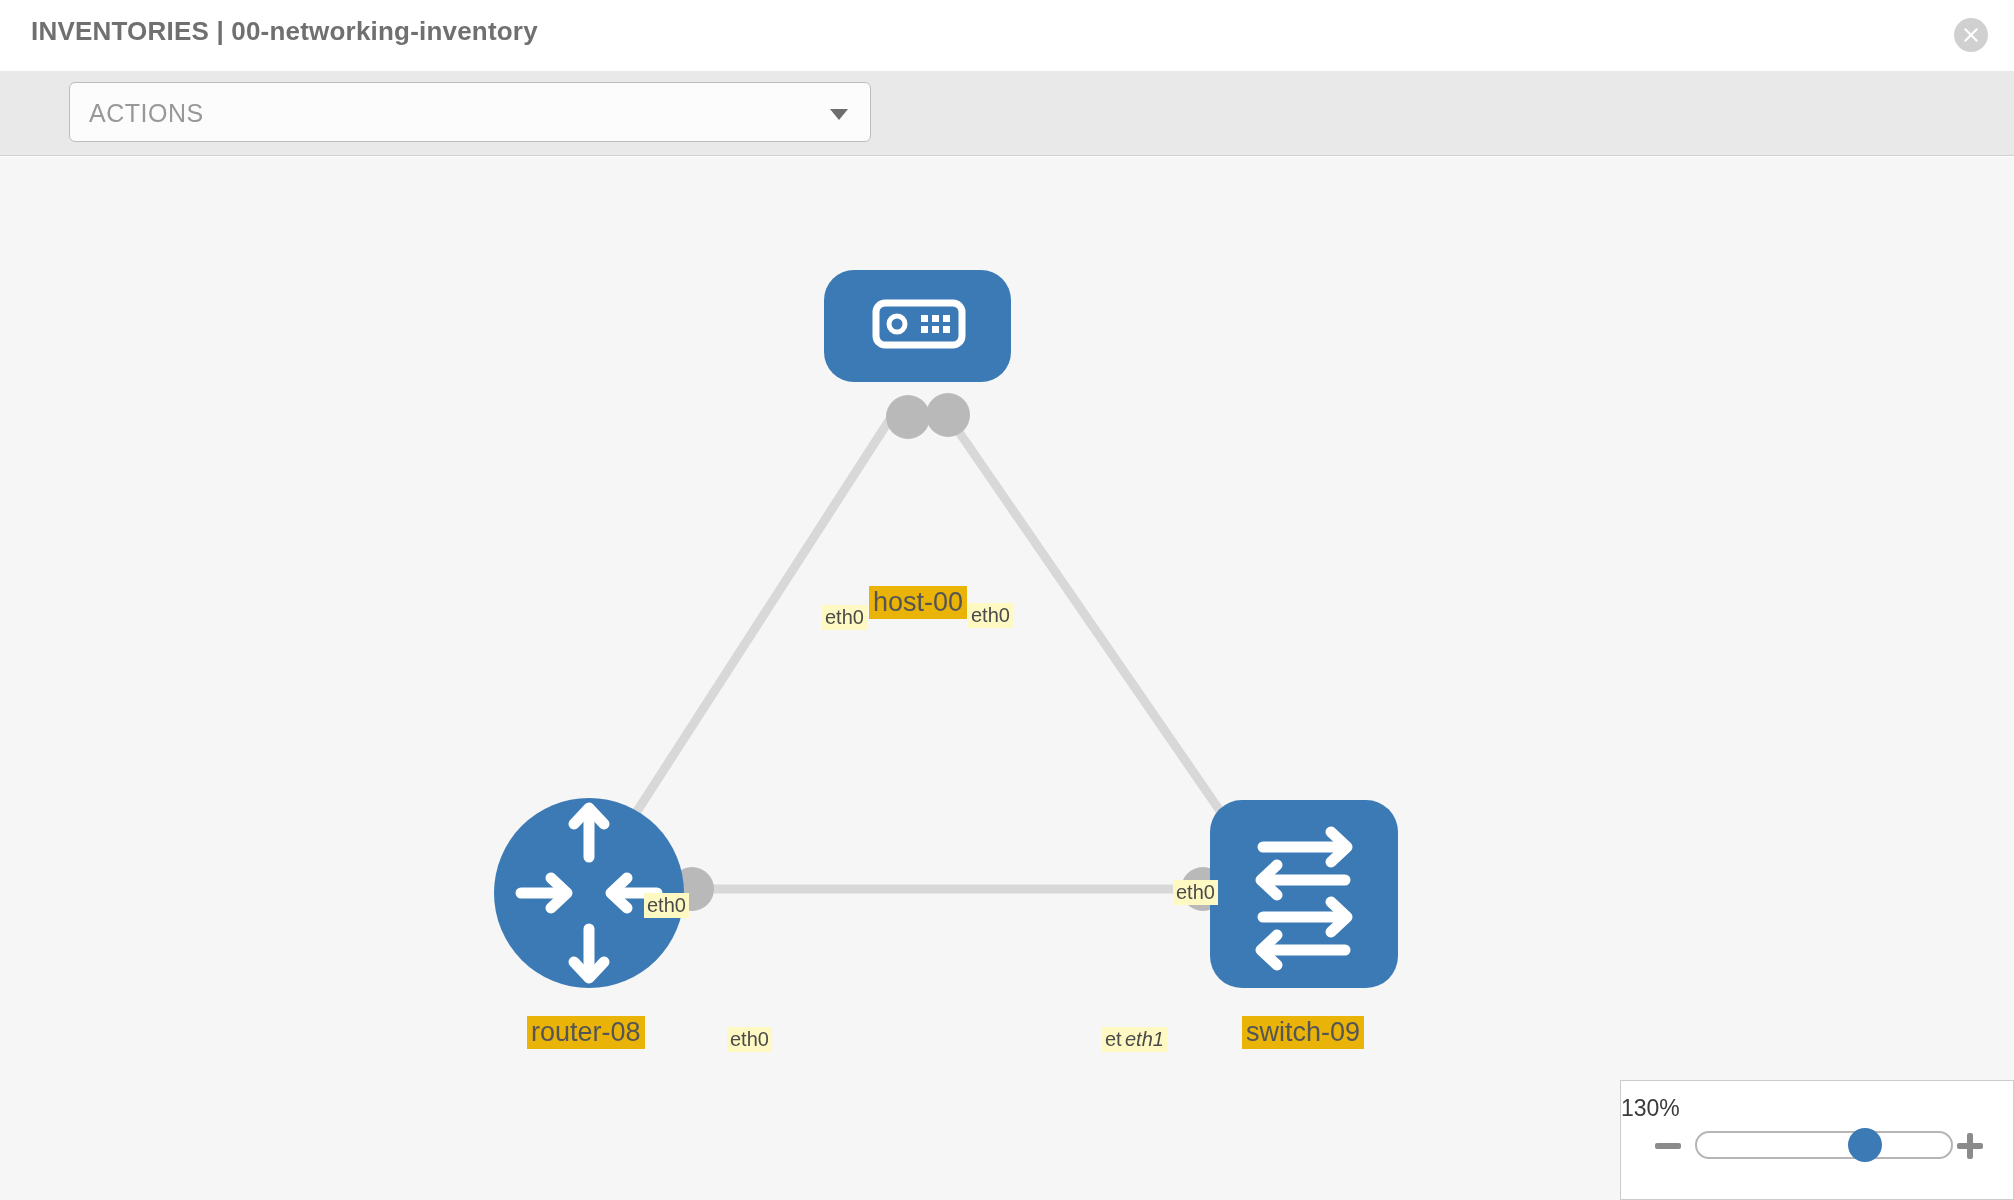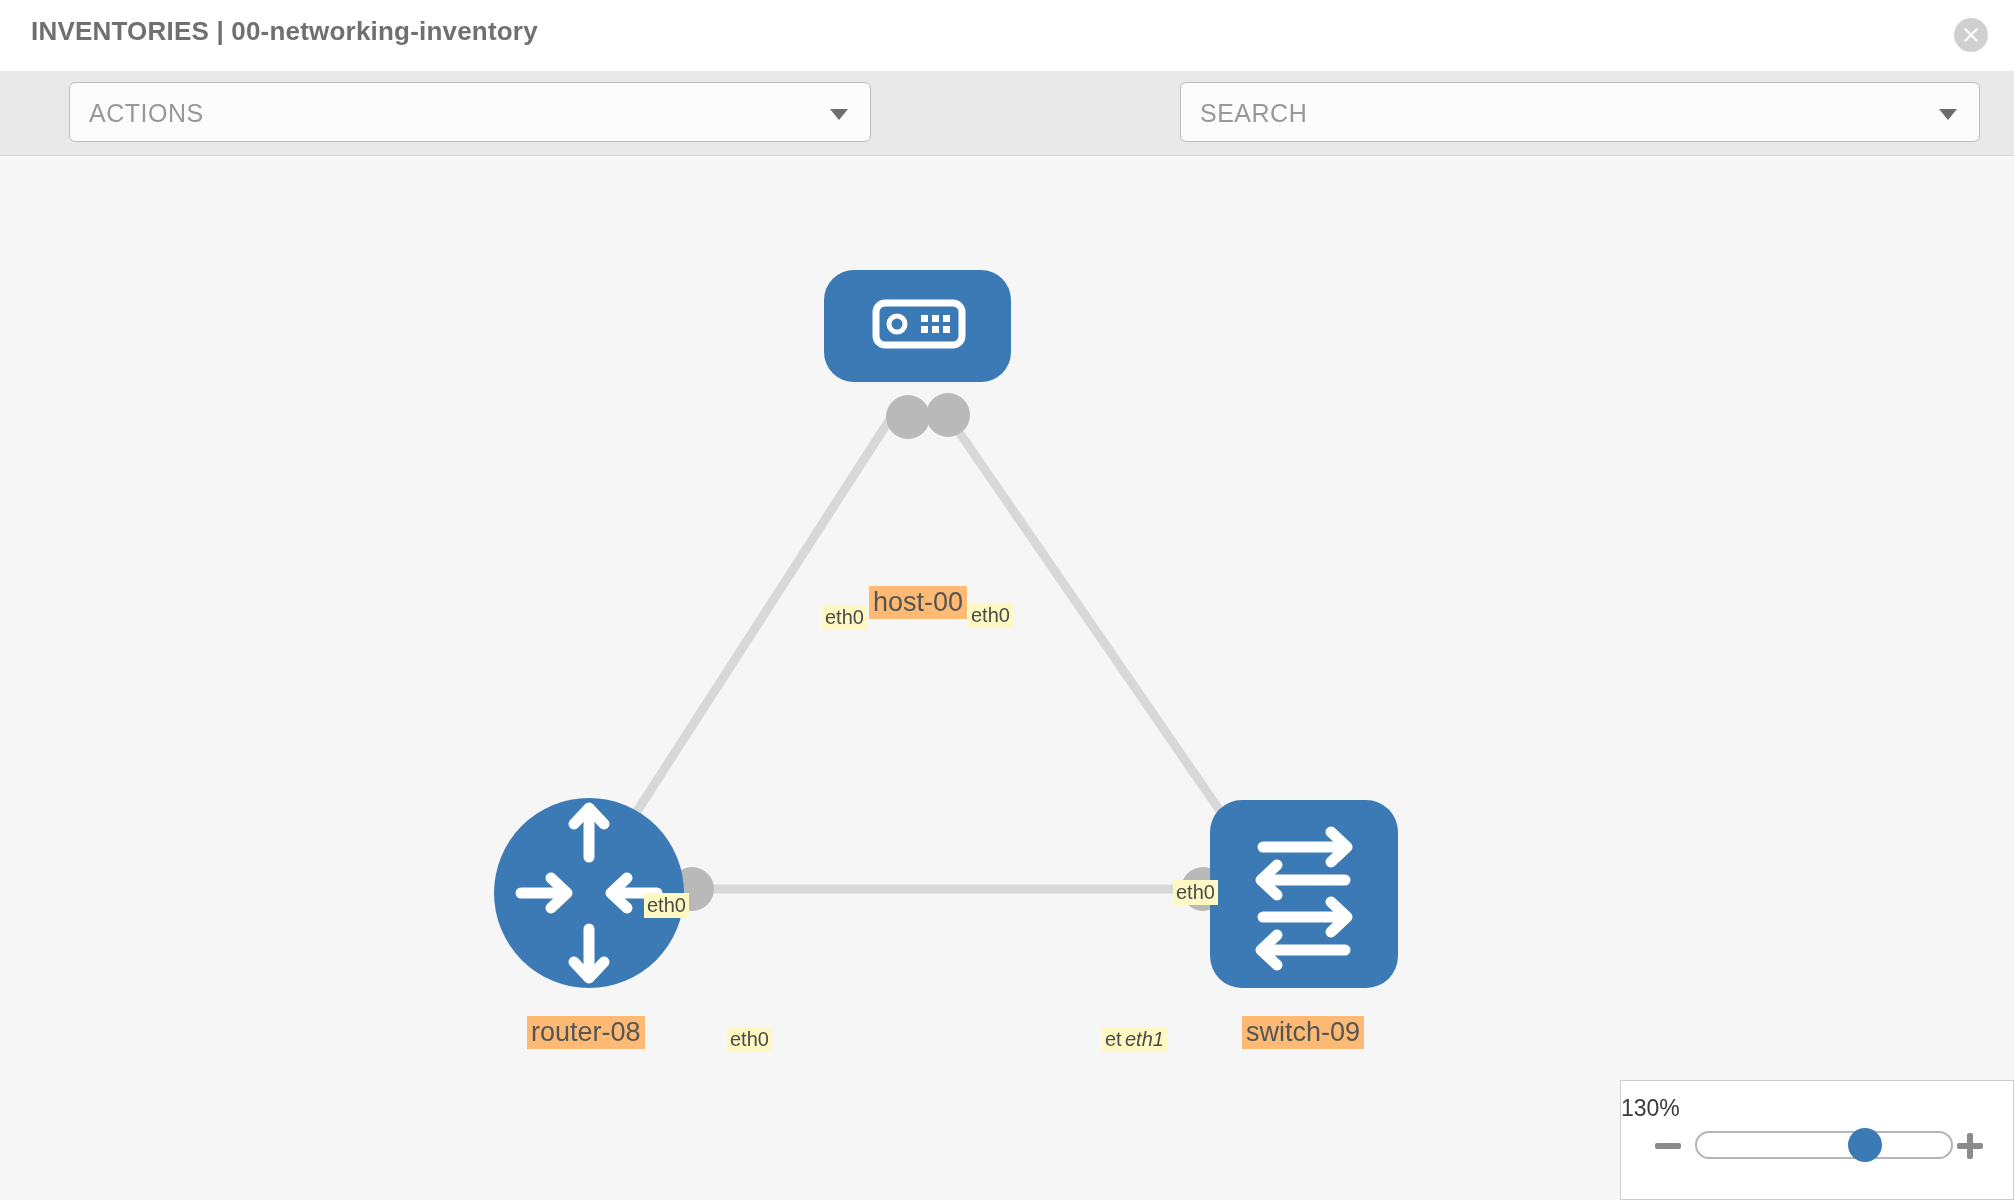--- a/index.html
+++ b/index.html
@@ -83,21 +83,21 @@
     position: absolute; left: 0; top: 157px;
     width: 2014px; height: 1043px;
     background: #f6f6f6;
     overflow: hidden;
   }
   .topology-svg { position: absolute; left: 0; top: 0; }
 
   .node-label {
     position: absolute;
     font-size: 27px; color: #555555;
-    background: #fdba74;
+    background: #eab308;
     padding: 1px 4px;
     white-space: nowrap;
   }
   .iface-label {
     position: absolute;
     font-size: 20px; color: #4a4a4a;
     background: #fef9c3;
     padding: 1px 3px;
     white-space: nowrap;
   }
@@ -161,24 +161,20 @@
 
     <div class="tool-icon key">
       <svg width="46" height="46" viewBox="0 0 46 46">
         <circle cx="17" cy="16" r="9" fill="none" stroke="#868b93" stroke-width="4.6"></circle>
         <path d="M23 22 L38 37" stroke="#868b93" stroke-width="4.6" stroke-linecap="round" fill="none"></path>
         <path d="M31 30 L36 25" stroke="#868b93" stroke-width="4.2" stroke-linecap="round" fill="none"></path>
         <path d="M36 35 L40 31" stroke="#868b93" stroke-width="4.2" stroke-linecap="round" fill="none"></path>
       </svg>
     </div>
 
-    <div class="search-field">
-      <span class="label">SEARCH</span>
-      <span class="caret"></span>
-    </div>
   </div>
 
   <div class="canvas">
 
     <svg class="topology-svg" width="2014" height="1043" viewBox="0 0 2014 1043">
 
       <g>
         <line x1="890" y1="262" x2="614" y2="690" stroke="#d8d8d8" stroke-width="9"></line>
         <line x1="950" y1="262" x2="1238" y2="680" stroke="#d8d8d8" stroke-width="9"></line>
         <line x1="690" y1="732" x2="1210" y2="732" stroke="#d8d8d8" stroke-width="9"></line>

